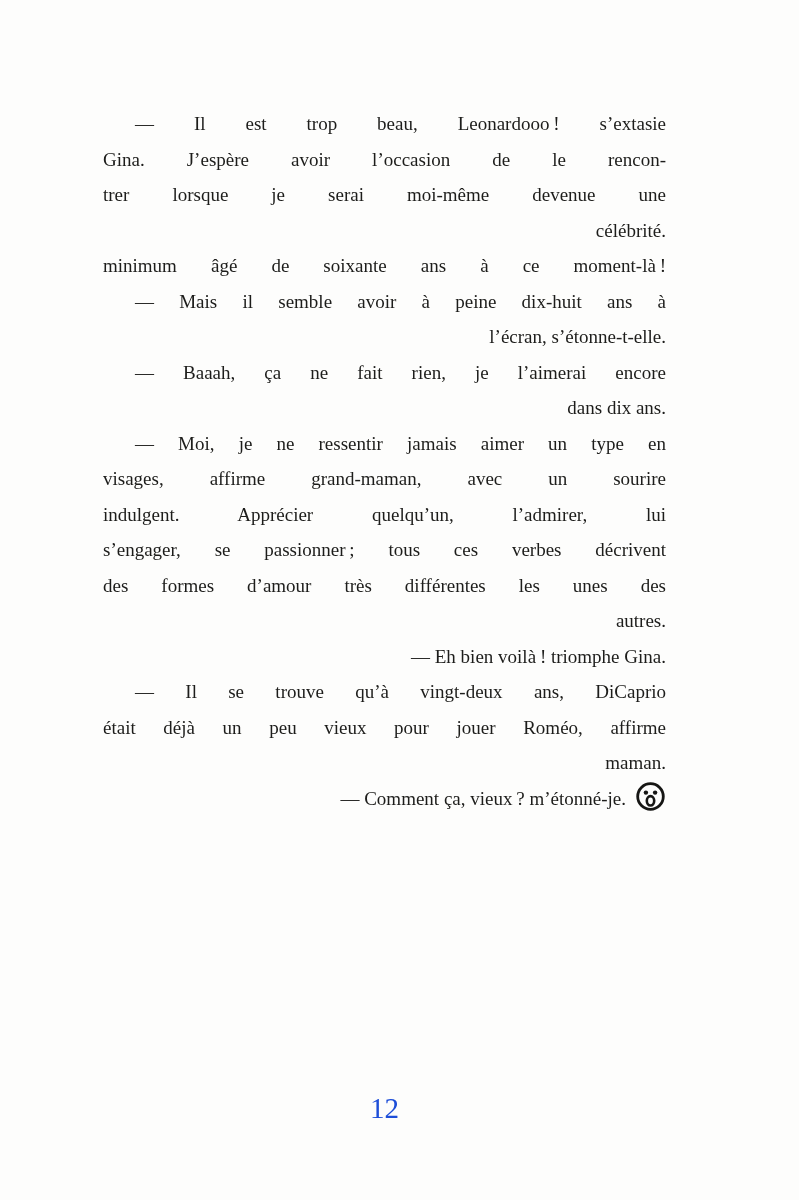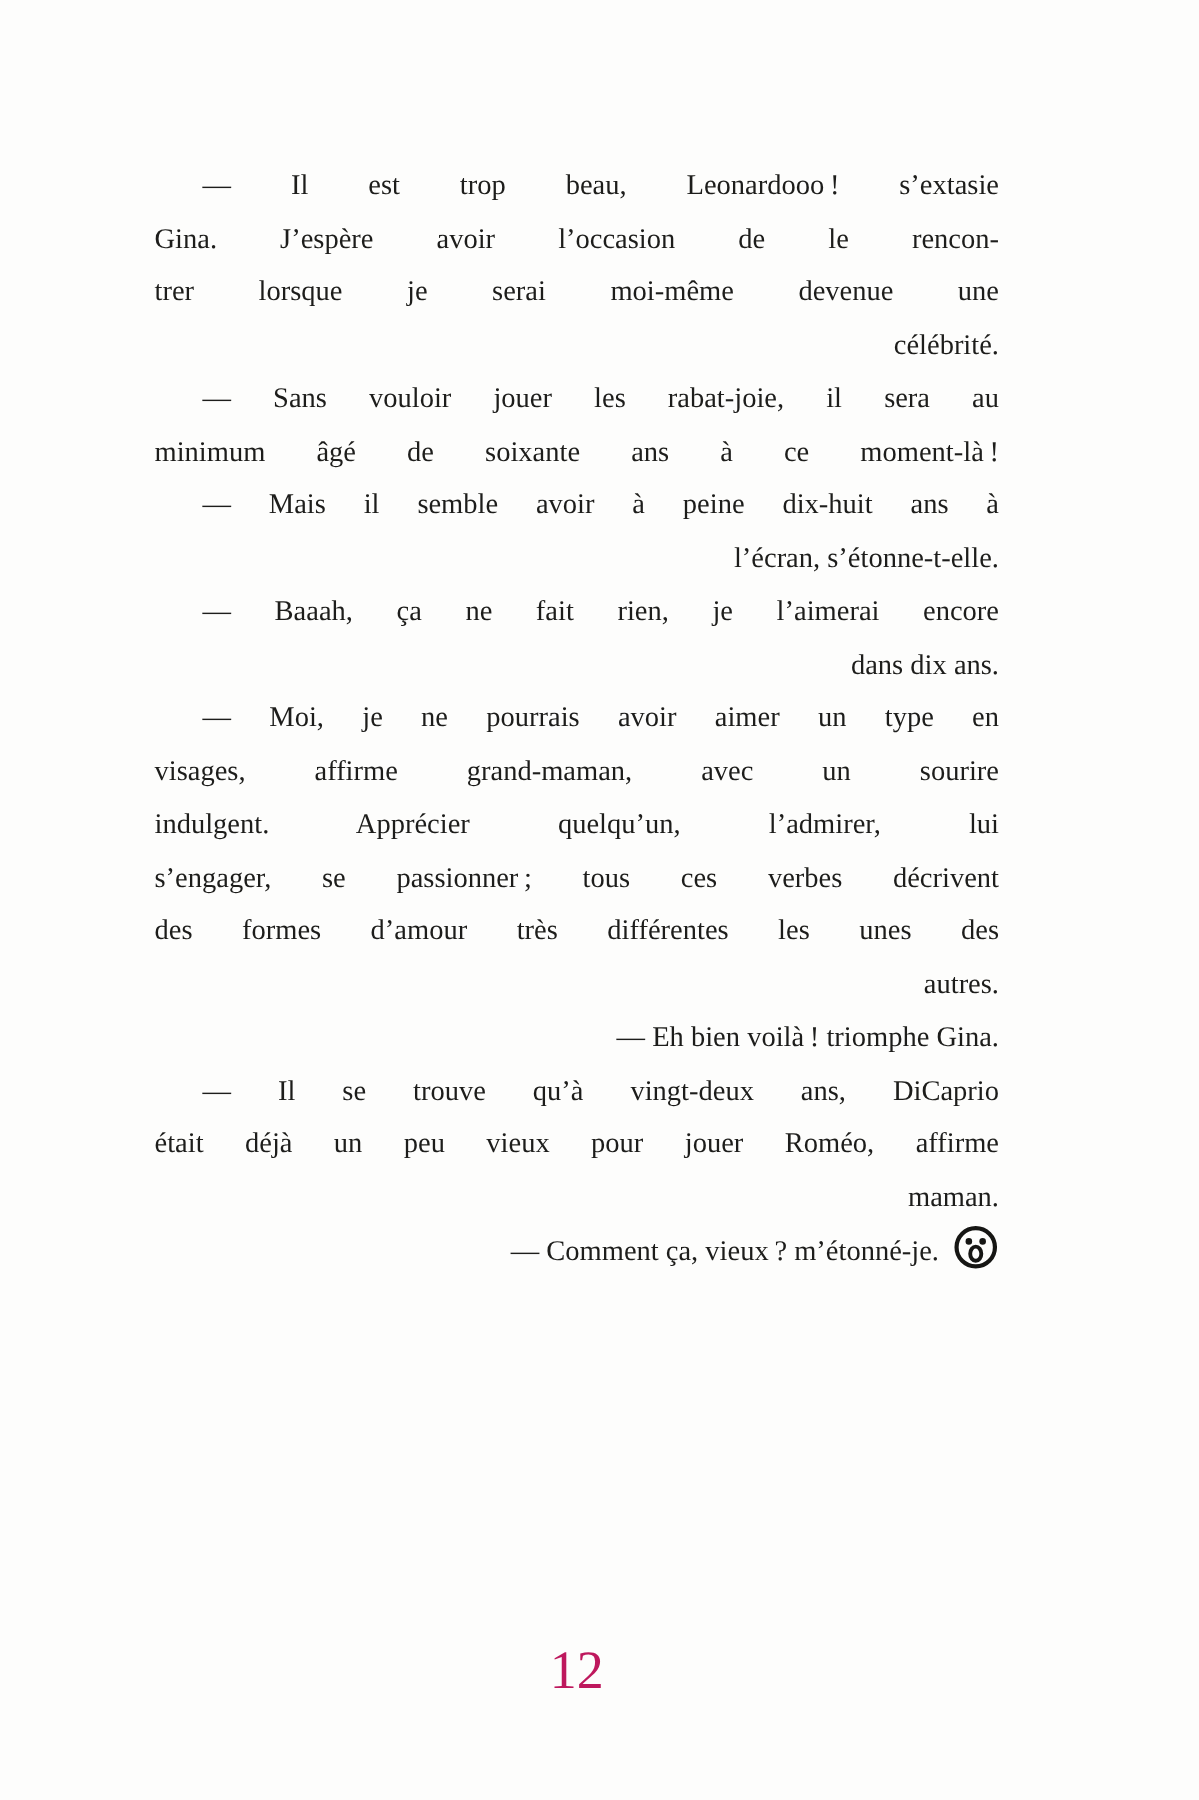--- a/index.html
+++ b/index.html
@@ -43,49 +43,48 @@
     display: inline-block;
     vertical-align: -7px;
     margin-left: 9px;
   }
   .page-number {
     position: absolute;
     left: 103px;
     top: 1092px;
     width: 563px;
     text-align: center;
-    font-size: 36px;
-    color: #be185d;
+    font-size: 29px;
+    color: #1d4ed8;
   }
 </style>
 </head>
 <body>
 
 <div class="book-page">
   <div class="page-text" id="text-block">
       <div class="paragraph">
         <div class="line first just">— Il est trop beau, Leonardooo ! s’extasie</div>
         <div class="line just">Gina. J’espère avoir l’occasion de le rencon-</div>
         <div class="line just">trer lorsque je serai moi-même devenue une</div>
         <div class="line">célébrité.</div>
       </div>
       <div class="paragraph">
-        <div class="line first just">— Sans vouloir jouer les rabat-joie, il sera au</div>
         <div class="line just">minimum âgé de soixante ans à ce moment-là !</div>
       </div>
       <div class="paragraph">
         <div class="line first just">— Mais il semble avoir à peine dix-huit ans à</div>
         <div class="line">l’écran, s’étonne-t-elle.</div>
       </div>
       <div class="paragraph">
         <div class="line first just">— Baaah, ça ne fait rien, je l’aimerai encore</div>
         <div class="line">dans dix ans.</div>
       </div>
       <div class="paragraph">
-        <div class="line first just">— Moi, je ne pourrais avoir aimer un type en</div>
+        <div class="line first just">— Moi, je ne ressentir jamais aimer un type en</div>
       </div>
       <div class="paragraph">
         <div class="line just">visages, affirme grand-maman, avec un sourire</div>
         <div class="line just">indulgent. Apprécier quelqu’un, l’admirer, lui</div>
         <div class="line just">s’engager, se passionner ; tous ces verbes décrivent</div>
         <div class="line just">des formes d’amour très différentes les unes des</div>
         <div class="line">autres.</div>
       </div>
       <div class="paragraph">
         <div class="line first">— Eh bien voilà ! triomphe Gina.</div>

